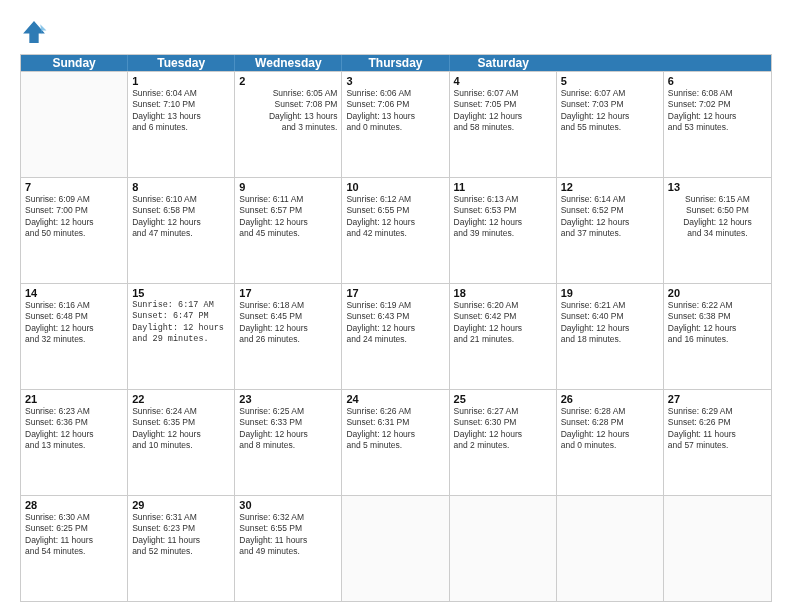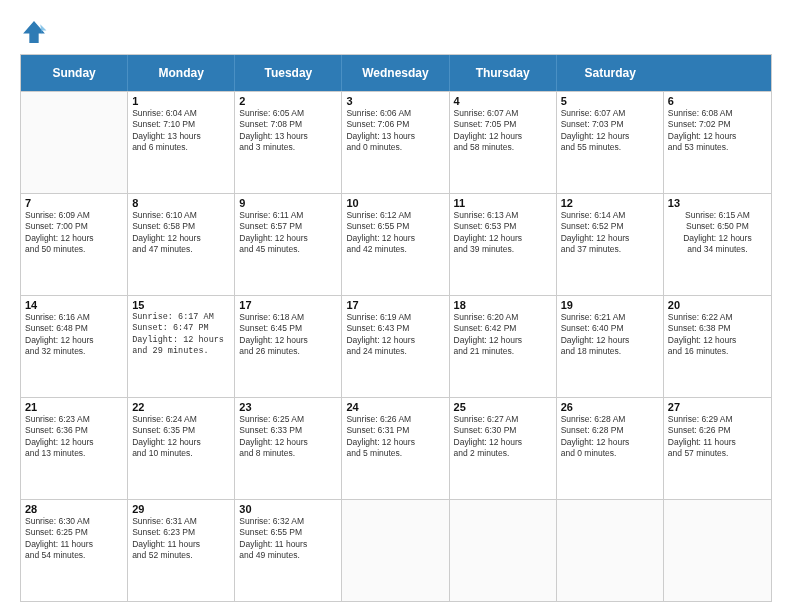--- a/index.html
+++ b/index.html
@@ -60,21 +60,21 @@
       display: flex;
       flex-direction: column;
       border: 1px solid #ccc;
     }
     .cal-header-row {
       display: grid;
       grid-template-columns: repeat(7, 1fr);
       background: #2e7bb5;
     }
     .cal-header-cell {
-      padding: 11px 4px;
+      padding: 1px 4px;
       text-align: center;
       color: #fff;
       font-size: 12px;
       font-weight: bold;
       border-right: 1px solid #4a90c4;
     }
     .cal-header-cell:last-child { border-right: none; }
     .cal-body {
       flex: 1;
       display: flex;
@@ -125,39 +125,38 @@
     </div>
     <div class="title-section">
       <h1></h1>
       <h2></h2>
     </div>
   </div>
 
   <div class="calendar">
     <div class="cal-header-row">
     <div class="cal-header-cell">Sunday</div>
-        <div class="cal-header-cell">Monday</div>
         <div class="cal-header-cell">Tuesday</div>
         <div class="cal-header-cell">Wednesday</div>
         <div class="cal-header-cell">Thursday</div>
         <div class="cal-header-cell">Saturday</div>
       </div>
     <div class="cal-body">
     <div class="cal-row">
           <div class="cal-cell empty"></div>
           <div class="cal-cell">
             <div class="day-num">1</div>
             <div class="day-detail" style="white-space: pre-line;">Sunrise: 6:04 AM
 Sunset: 7:10 PM
 Daylight: 13 hours
 and 6 minutes.</div>
           </div>
           <div class="cal-cell">
             <div class="day-num">2</div>
-            <div class="day-detail" style="white-space: pre-line;">Sunrise: 6:05 AM
+            <div class="day-detail" style="white-space: pre-line; text-align: right;">Sunrise: 6:05 AM
 Sunset: 7:08 PM
 Daylight: 13 hours
 and 3 minutes.</div>
           </div>
           <div class="cal-cell">
             <div class="day-num">3</div>
             <div class="day-detail" style="white-space: pre-line;">Sunrise: 6:06 AM
 Sunset: 7:06 PM
 Daylight: 13 hours
 and 0 minutes.</div>

